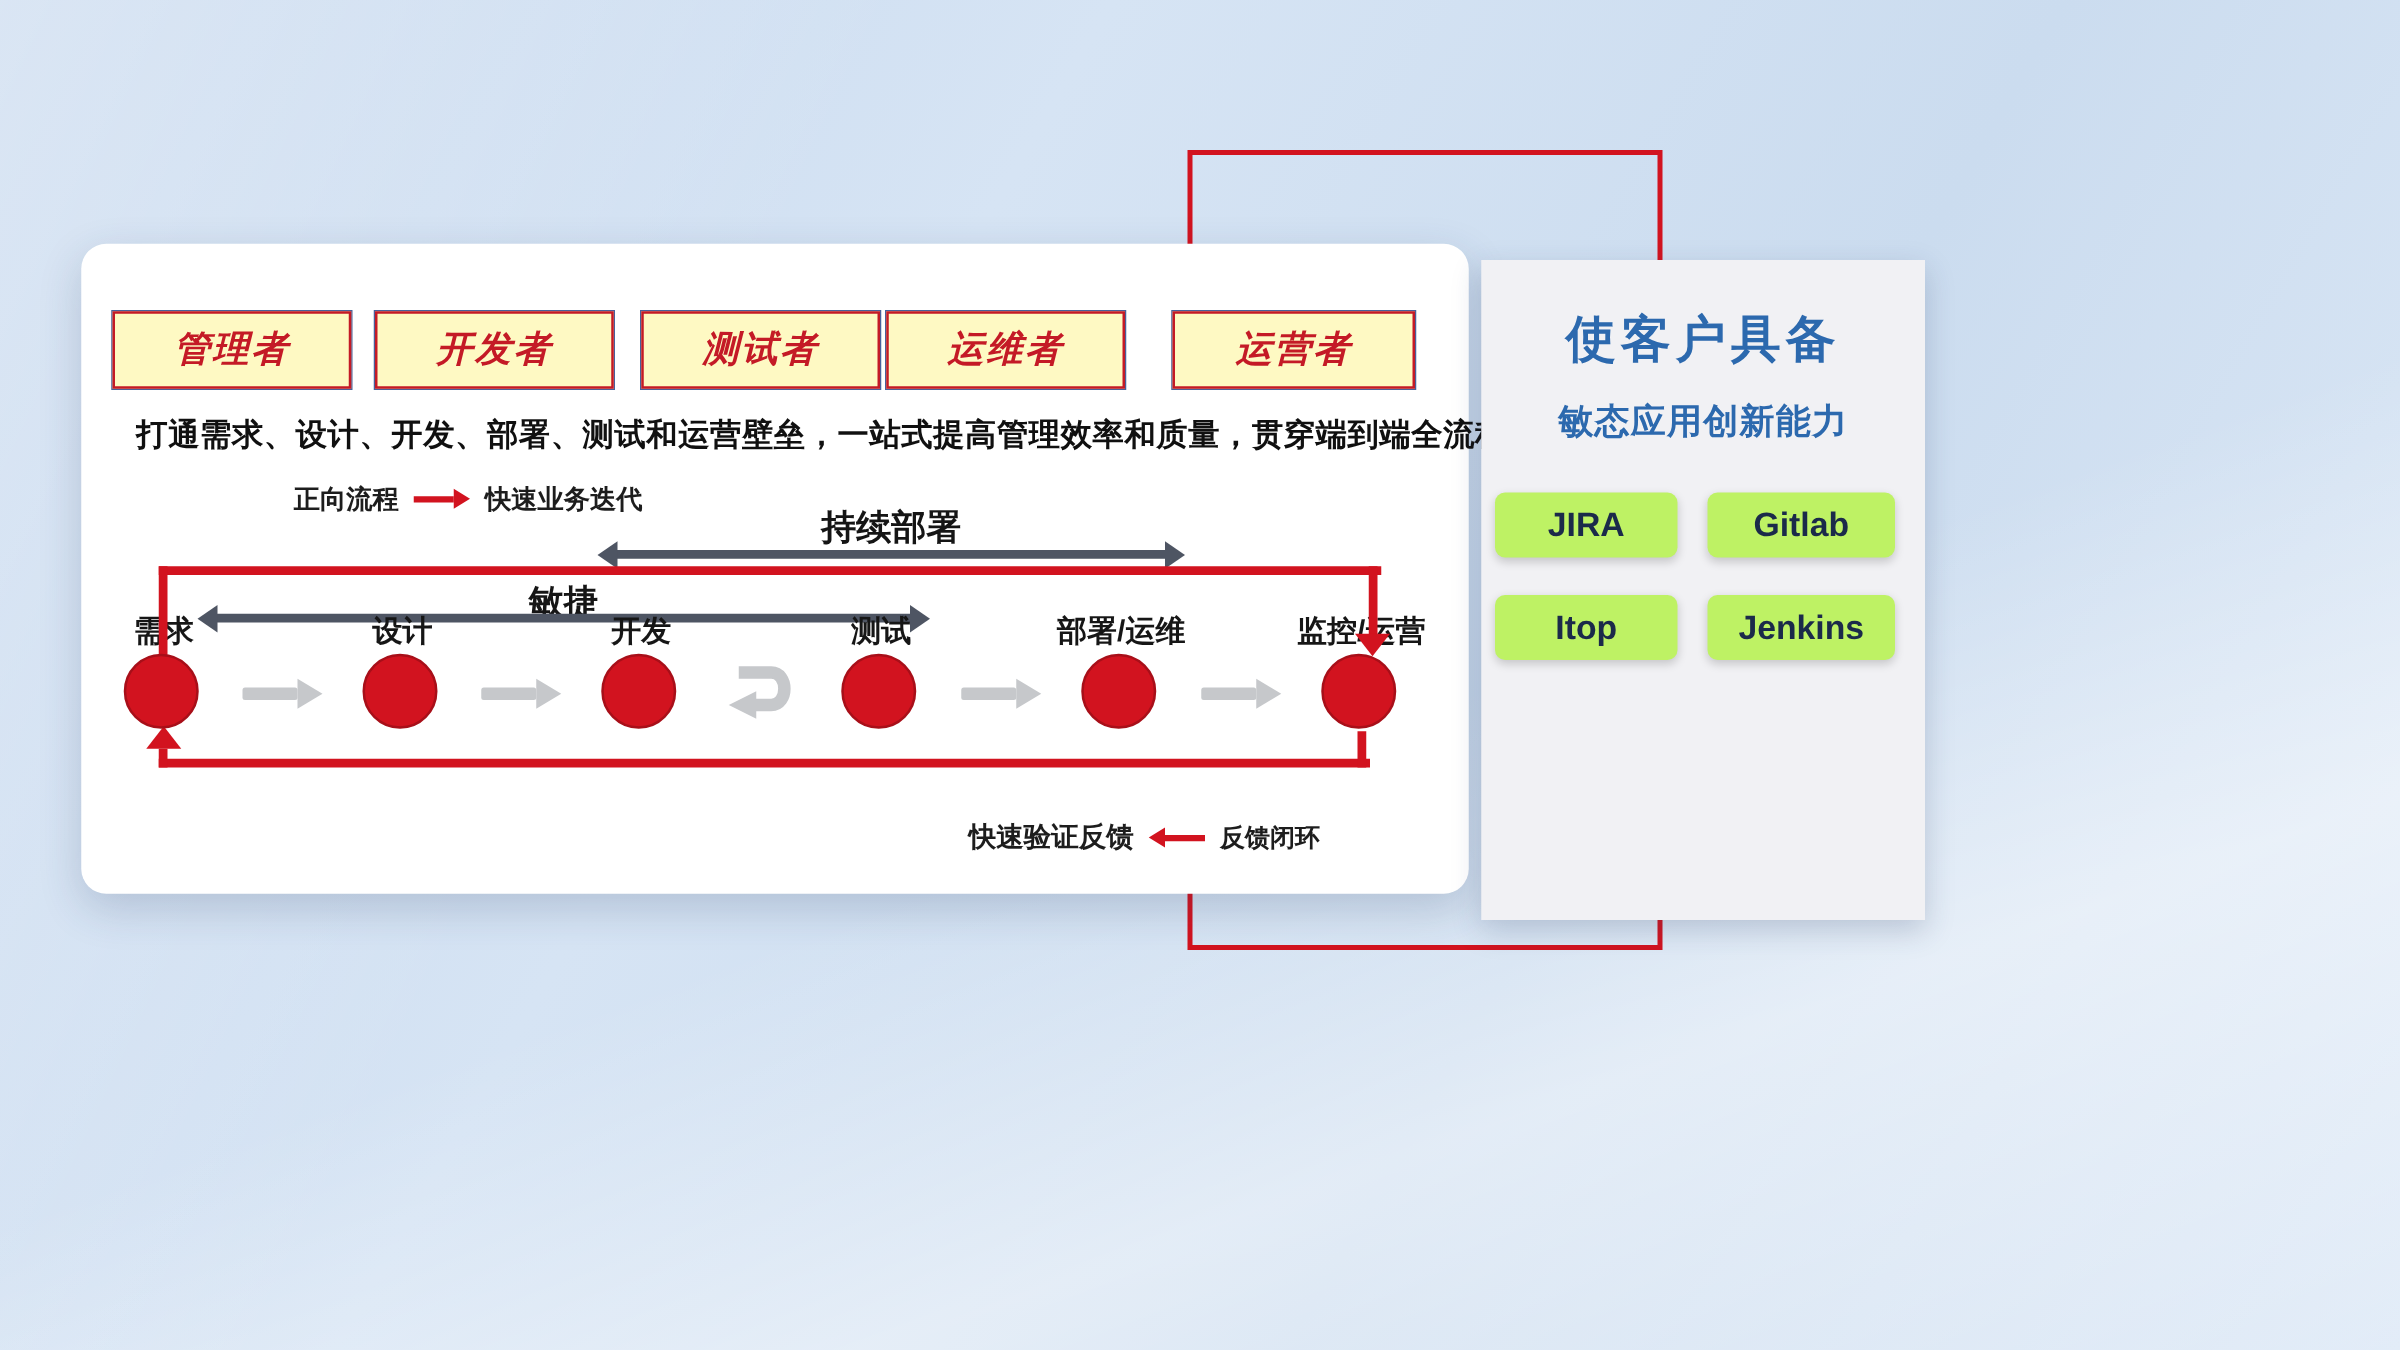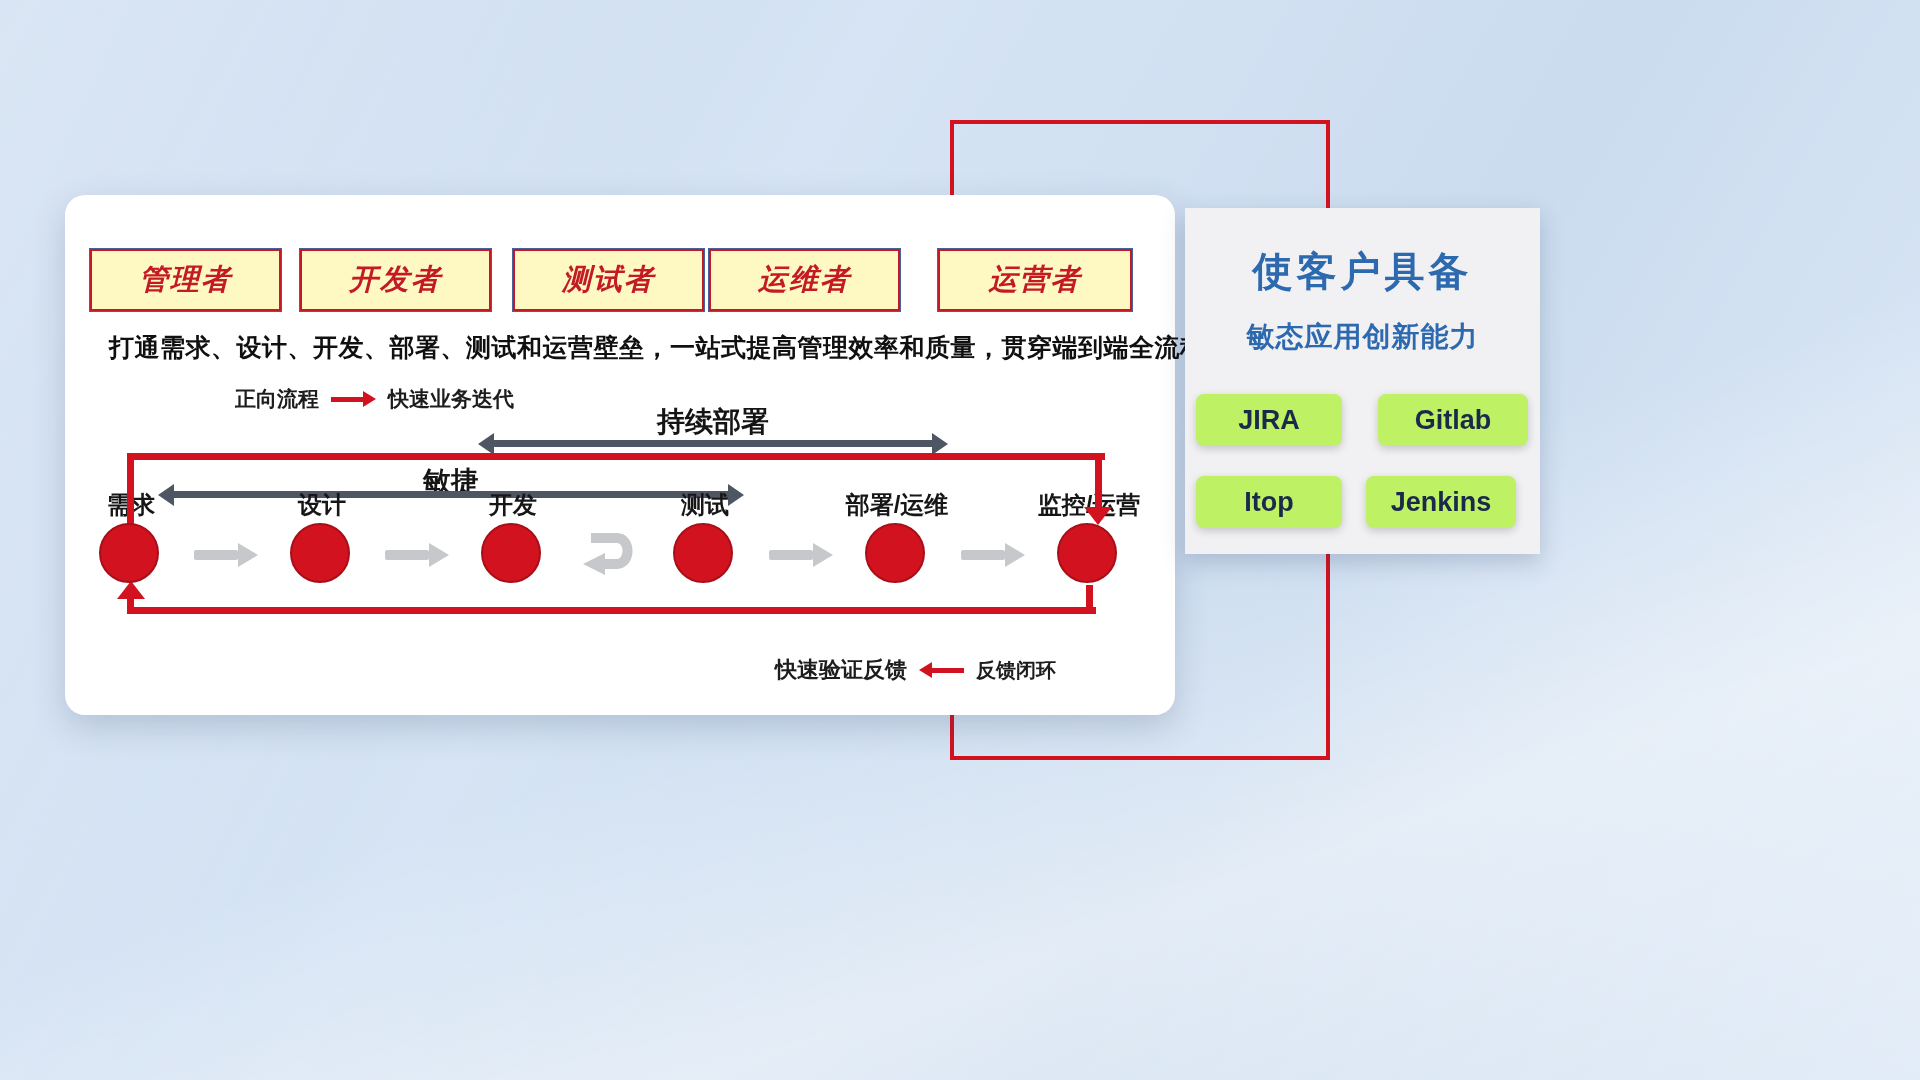--- a/index.html
+++ b/index.html
@@ -74,21 +74,21 @@
 
   
   .redbar{position:absolute;background:var(--accent-red);z-index:3;}
   .tri-down{position:absolute;width:0;height:0;z-index:4;
     border-left:14px solid transparent;border-right:14px solid transparent;border-top:18px solid var(--accent-red);}
   .tri-up{position:absolute;width:0;height:0;z-index:4;
     border-left:14px solid transparent;border-right:14px solid transparent;border-bottom:18px solid var(--accent-red);}
 
   
   .panel{
-    position:absolute;left:1185px;top:208px;width:355px;height:346px;
+    position:absolute;left:1185px;top:208px;width:355px;height:528px;
     background:#f1f1f4;z-index:3;box-shadow:0 8px 22px rgba(40,60,100,.22);
   }
   .panel-title{position:absolute;left:0;width:100%;text-align:center;color:var(--blue-title);font-weight:700;}
   .panel-title.line1{top:36px;font-size:40px;letter-spacing:4px;}
   .panel-title.line2{top:110px;font-size:28px;letter-spacing:1px;}
   .tool{
     position:absolute;height:52px;background:#bef264;border-radius:8px;
     box-shadow:0 3px 8px rgba(0,0,0,.18);
     display:flex;align-items:center;justify-content:center;
     font-size:27px;font-weight:700;color:#1b2a4a;
@@ -179,16 +179,16 @@
     <span class="lg-value" style="font-size:20px">反馈闭环</span>
   </div>
 
 </div>
 
 <aside class="panel">
   <div class="panel-title line1">使客户具备</div>
   <div class="panel-title line2">敏态应用创新能力</div>
 
   <div class="tool" style="left:11px;top:186px;width:146px">JIRA</div>
-  <div class="tool" style="left:193px;top:186px;width:150px">Gitlab</div>
+  <div class="tool" style="left:181px;top:186px;width:150px">Gitlab</div>
   <div class="tool" style="left:11px;top:268px;width:146px">Itop</div>
   <div class="tool" style="left:181px;top:268px;width:150px">Jenkins</div>
 </aside>
 
 </body></html>

